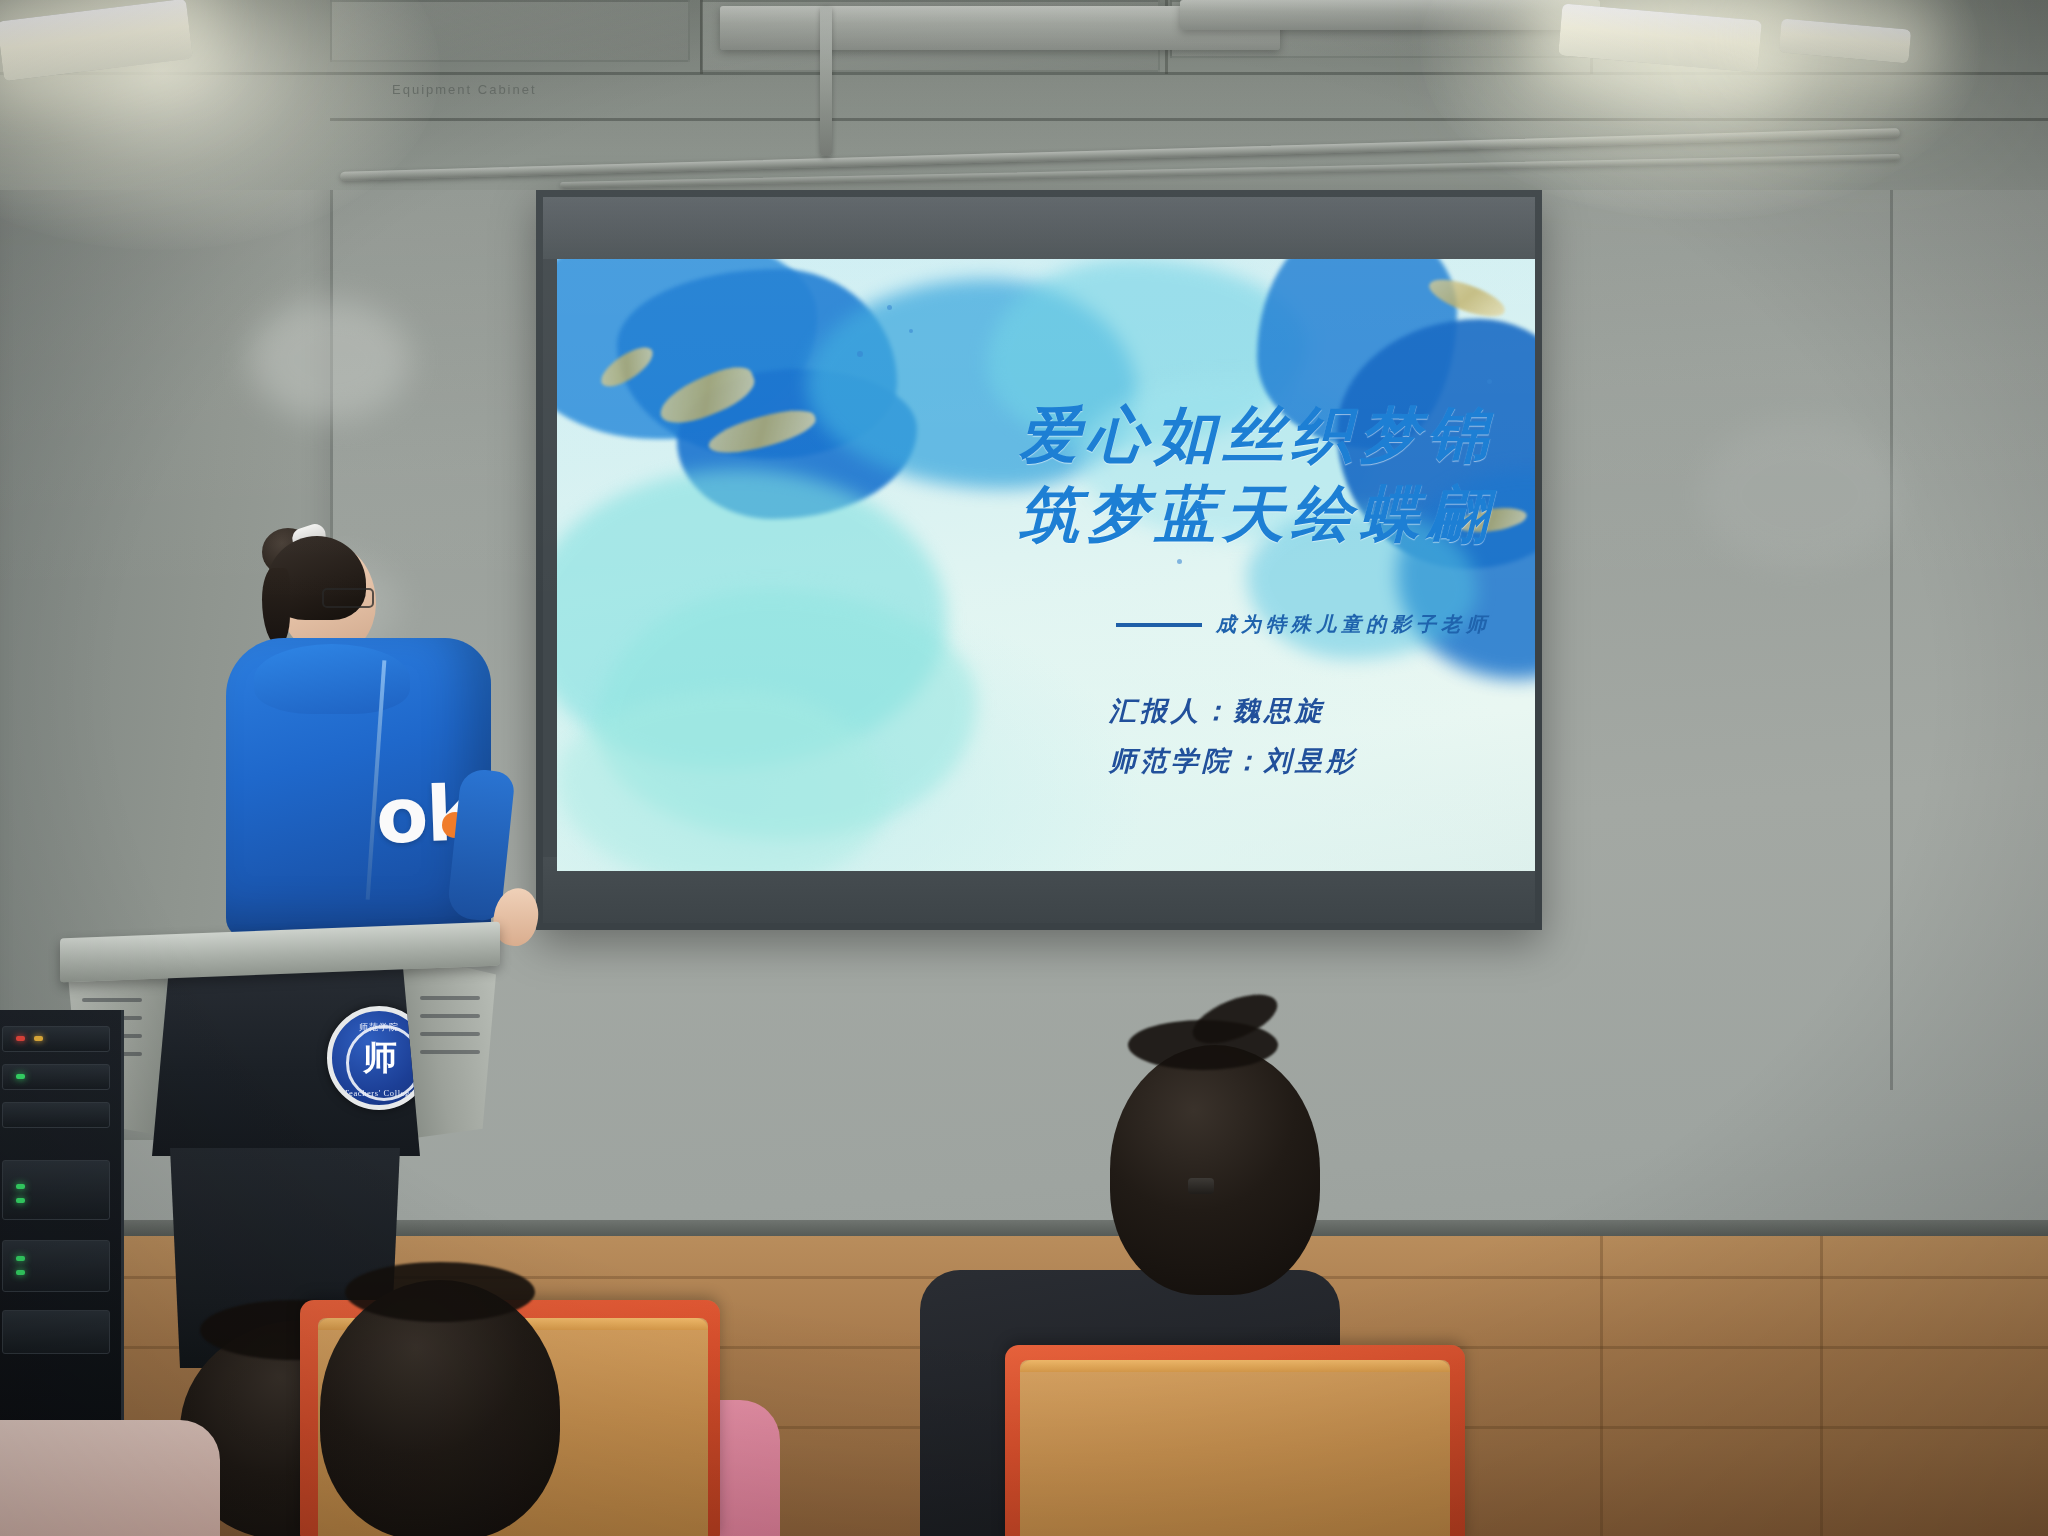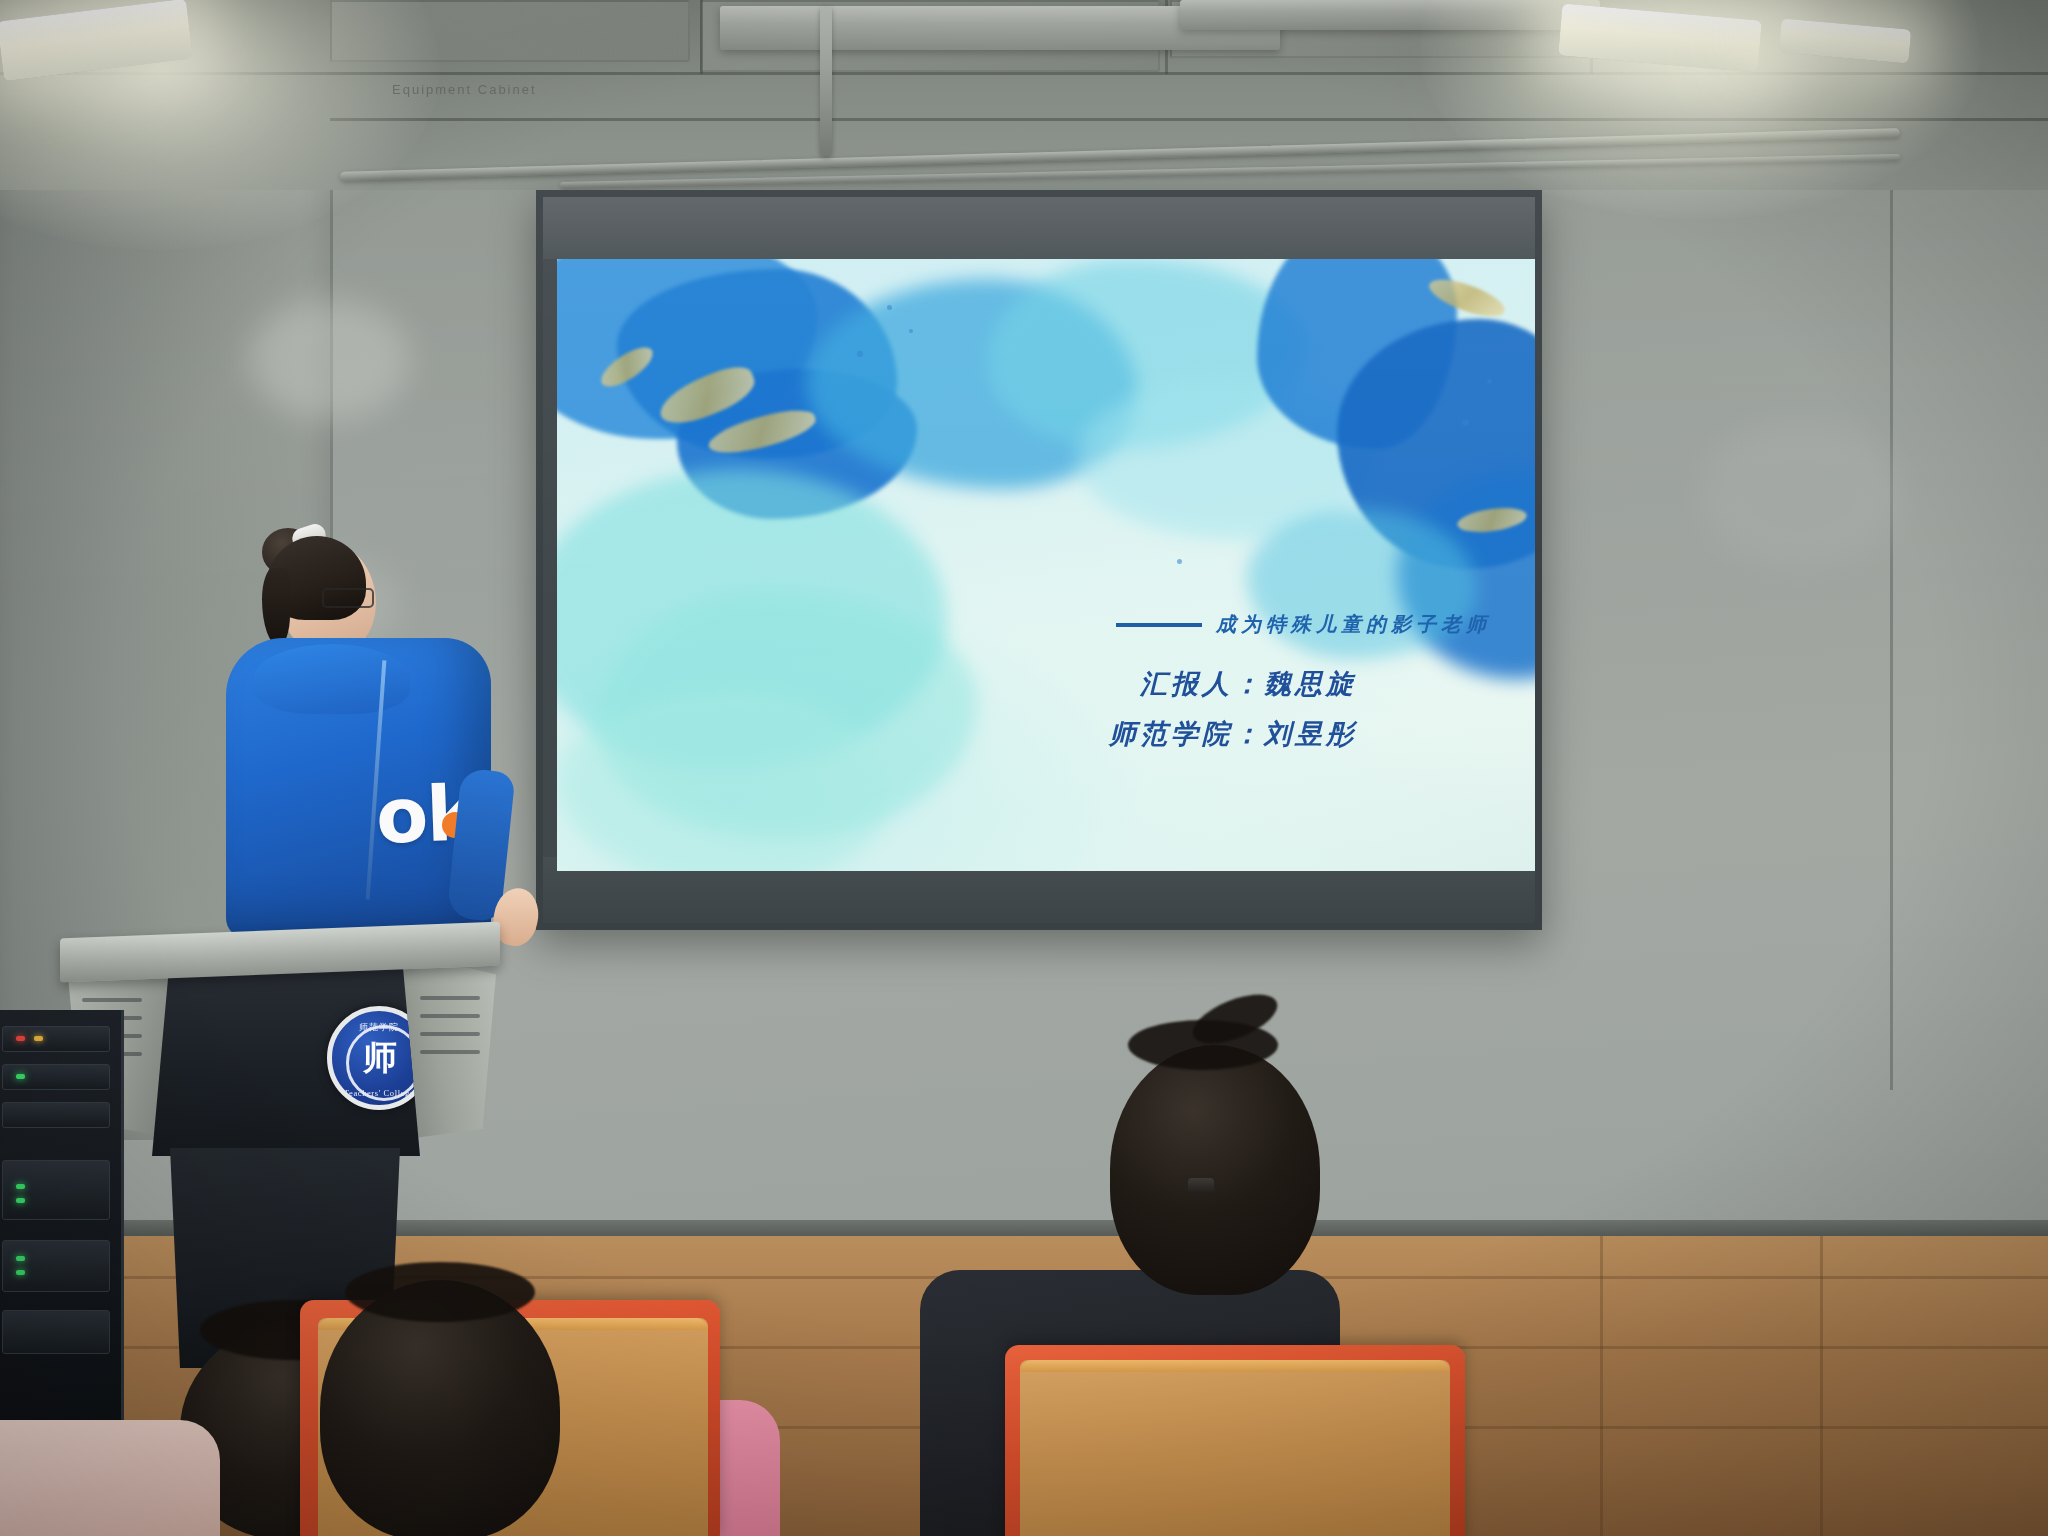--- a/index.html
+++ b/index.html
@@ -143,22 +143,22 @@
   }
   .em-dash {
     display:inline-block; width: 86px; height: 4px; background: #1f5fa8; margin-right: 10px;
   }
   .slide-subtitle {
     font-family: Liberation Serif, serif;
     font-size: 20px; font-style: italic; font-weight: 600;
     color: #1f63ad; letter-spacing: 5px; white-space: nowrap; text-align: center;
   }
   .slide-credits {
-    position: absolute; right: 178px; top: 400px; z-index: 40;
-    text-align: right;
+    position: absolute; right: 178px; top: 427px; z-index: 40;
+    text-align: left;
   }
   .credit-line {
     font-family: "DejaVu Sans", sans-serif;
     font-size: 27px; font-style: italic; font-weight: 600;
     color: #21509b; letter-spacing: 4px; line-height: 1.85; white-space: nowrap;
   }
 
   
   .podium {
     position: absolute; left: 60px; top: 930px; width: 440px; height: 440px;
@@ -447,20 +447,24 @@
       <div class="gold" style="left:870px; top:26px; width:80px; height:26px; border-radius:50%; transform:rotate(20deg);"></div>
       <div class="gold" style="left:900px; top:250px; width:70px; height:22px; border-radius:50%; transform:rotate(-8deg);"></div>
 
       <div class="speck" style="left:330px; top:46px; width:5px; height:5px;"></div>
       <div class="speck" style="left:352px; top:70px; width:4px; height:4px;"></div>
       <div class="speck" style="left:300px; top:92px; width:6px; height:6px;"></div>
       <div class="speck" style="left:930px; top:120px; width:5px; height:5px;"></div>
       <div class="speck" style="left:905px; top:160px; width:7px; height:7px;"></div>
       <div class="speck" style="left:620px; top:300px; width:5px; height:5px;"></div>
 
+      <div class="slide-title-wrap">
+        <div class="slide-title">爱心如丝织梦锦</div>
+        <div class="slide-title">筑梦蓝天绘蝶翩</div>
+      </div>
 
       <div class="slide-subtitle-row">
         <span class="em-dash"></span>
         <span class="slide-subtitle">成为特殊儿童的影子老师</span>
       </div>
 
       <div class="slide-credits">
         <div class="credit-line">汇报人：魏思旋</div>
         <div class="credit-line">师范学院：刘昱彤</div>
       </div>

